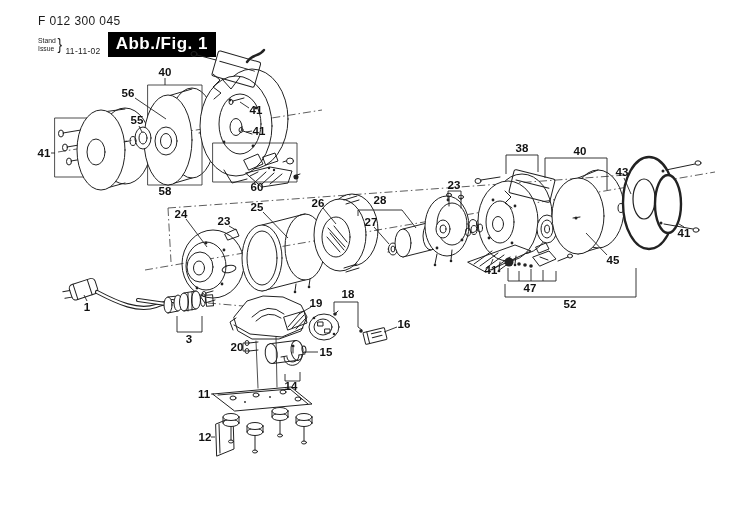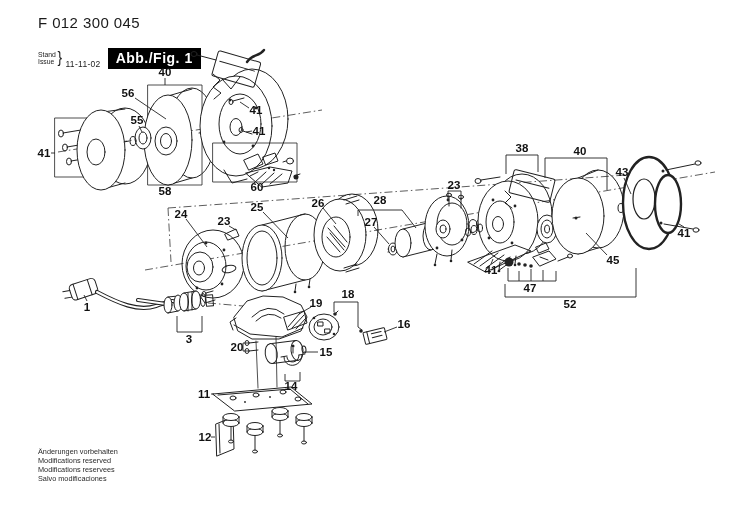--- a/index.html
+++ b/index.html
@@ -2,26 +2,26 @@
 <html><head>
 <meta charset="utf-8">
 <style>
   html,body{margin:0;padding:0;background:#e8e8e8;}
   .page{
     position:relative;width:730px;height:516px;background:#ffffff;
     font-family:"Liberation Sans",sans-serif;color:#1b1b1b;overflow:hidden;
     margin:0 auto;
   }
   .header{position:absolute;left:38px;top:14px;}
-  .part-number{font-size:15px;letter-spacing:.4px;margin-bottom:16px;}
+  .part-number{font-size:12px;letter-spacing:.4px;margin-bottom:4px;}
   .issue-row{display:flex;align-items:center;}
   .issue-labels{display:flex;flex-direction:column;font-size:6.8px;line-height:7.2px;}
   .brace{font-size:17px;font-weight:300;margin-left:1px;transform:scaleX(.8);}
   .issue-date{font-size:8.5px;margin:12px 7px 0 3px;letter-spacing:.3px;}
-  .fig-badge{background:#000;color:#fff;font-size:14px;font-weight:bold;
+  .fig-badge{background:#000;color:#fff;font-size:17px;font-weight:bold;
     padding:2px 8px 3px 8px;letter-spacing:.5px;}
   .footer{position:absolute;left:38px;top:447px;font-size:7.3px;line-height:9px;color:#2a2a2a;}
   svg{position:absolute;left:0;top:0;}
   .st{stroke:#222;fill:none;stroke-width:1;stroke-linecap:round;stroke-linejoin:round;}
   .t8{stroke-width:.8;} .t12{stroke-width:1.2;} .t24{stroke-width:2.4;}
   .wf{fill:#fff;} .df{fill:#222;stroke:none;}
   .dd{stroke:#333;fill:none;stroke-width:.8;stroke-dasharray:8 3 1.5 3;}
   .cord-outer{stroke:#222;fill:none;stroke-width:4.2;stroke-linecap:round;}
   .cord-inner{stroke:#fff;fill:none;stroke-width:2;stroke-linecap:round;}
   #callout-lines line{stroke:#222;stroke-width:.9;}
@@ -509,20 +509,14 @@
         <text x="348" y="298" class="callout">18</text>
         <text x="237" y="351" class="callout">20</text>
         <text x="326" y="356" class="callout">15</text>
         <text x="404" y="328" class="callout">16</text>
         <text x="291" y="390" class="callout">14</text>
         <text x="204" y="398" class="callout">11</text>
         <text x="205" y="441" class="callout">12</text>
       </g>
   </svg>
 
-  <div class="footer">
-    <div>Änderungen vorbehalten</div>
-    <div>Modifications reserved</div>
-    <div>Modifications reservees</div>
-    <div>Salvo modificaciones</div>
-  </div>
 
 </div>
 
 </body></html>

